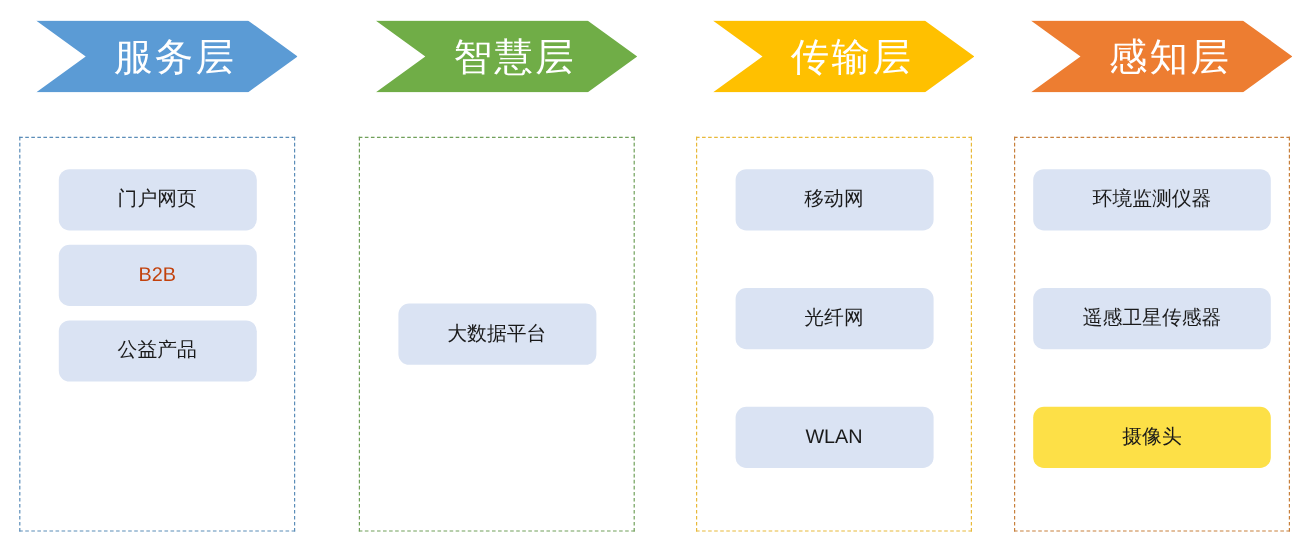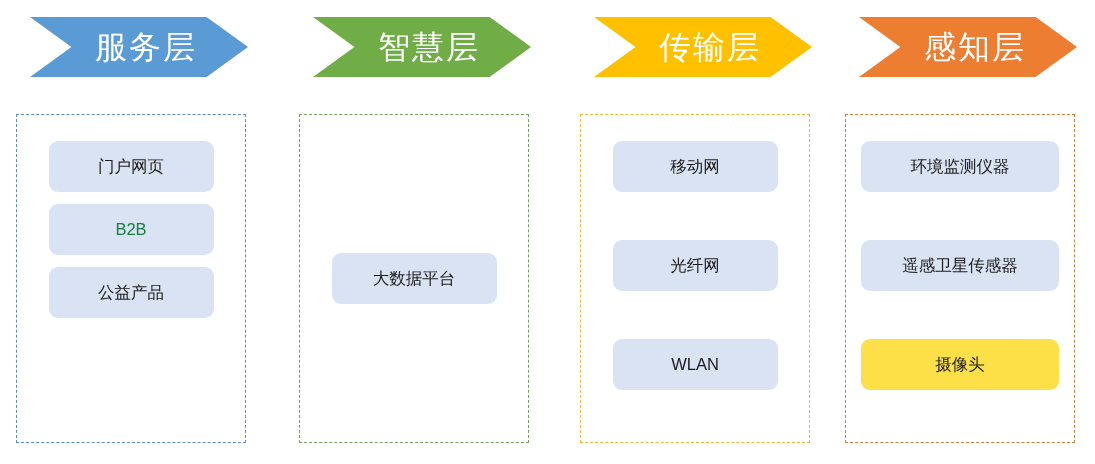--- a/index.html
+++ b/index.html
@@ -110,21 +110,21 @@
 
 <div id="diagram" style="background: rgb(255, 255, 255);">
     <div class="column col-0">
       <div class="chevron-wrap">
         <div class="chevron" style="background: rgb(91, 155, 213);">
           <span class="chevron-label">服务层</span>
         </div>
       </div>
       <div class="panel layout-spread gap-tight" style="border-color: rgb(91, 141, 184);">
         <div class="item" style="background: rgb(218, 227, 243); color: rgb(26, 26, 26);">门户网页</div>
-        <div class="item" style="background: rgb(218, 227, 243); color: #15803d;">B2B</div>
+        <div class="item" style="background: rgb(218, 227, 243); color: #c2410c;">B2B</div>
         <div class="item" style="background: rgb(218, 227, 243); color: rgb(26, 26, 26);">公益产品</div>
       </div>
     </div>
     <div class="column col-1">
       <div class="chevron-wrap">
         <div class="chevron" style="background: rgb(112, 173, 71);">
           <span class="chevron-label">智慧层</span>
         </div>
       </div>
       <div class="panel layout-center gap-tight" style="border-color: rgb(112, 160, 90);">

